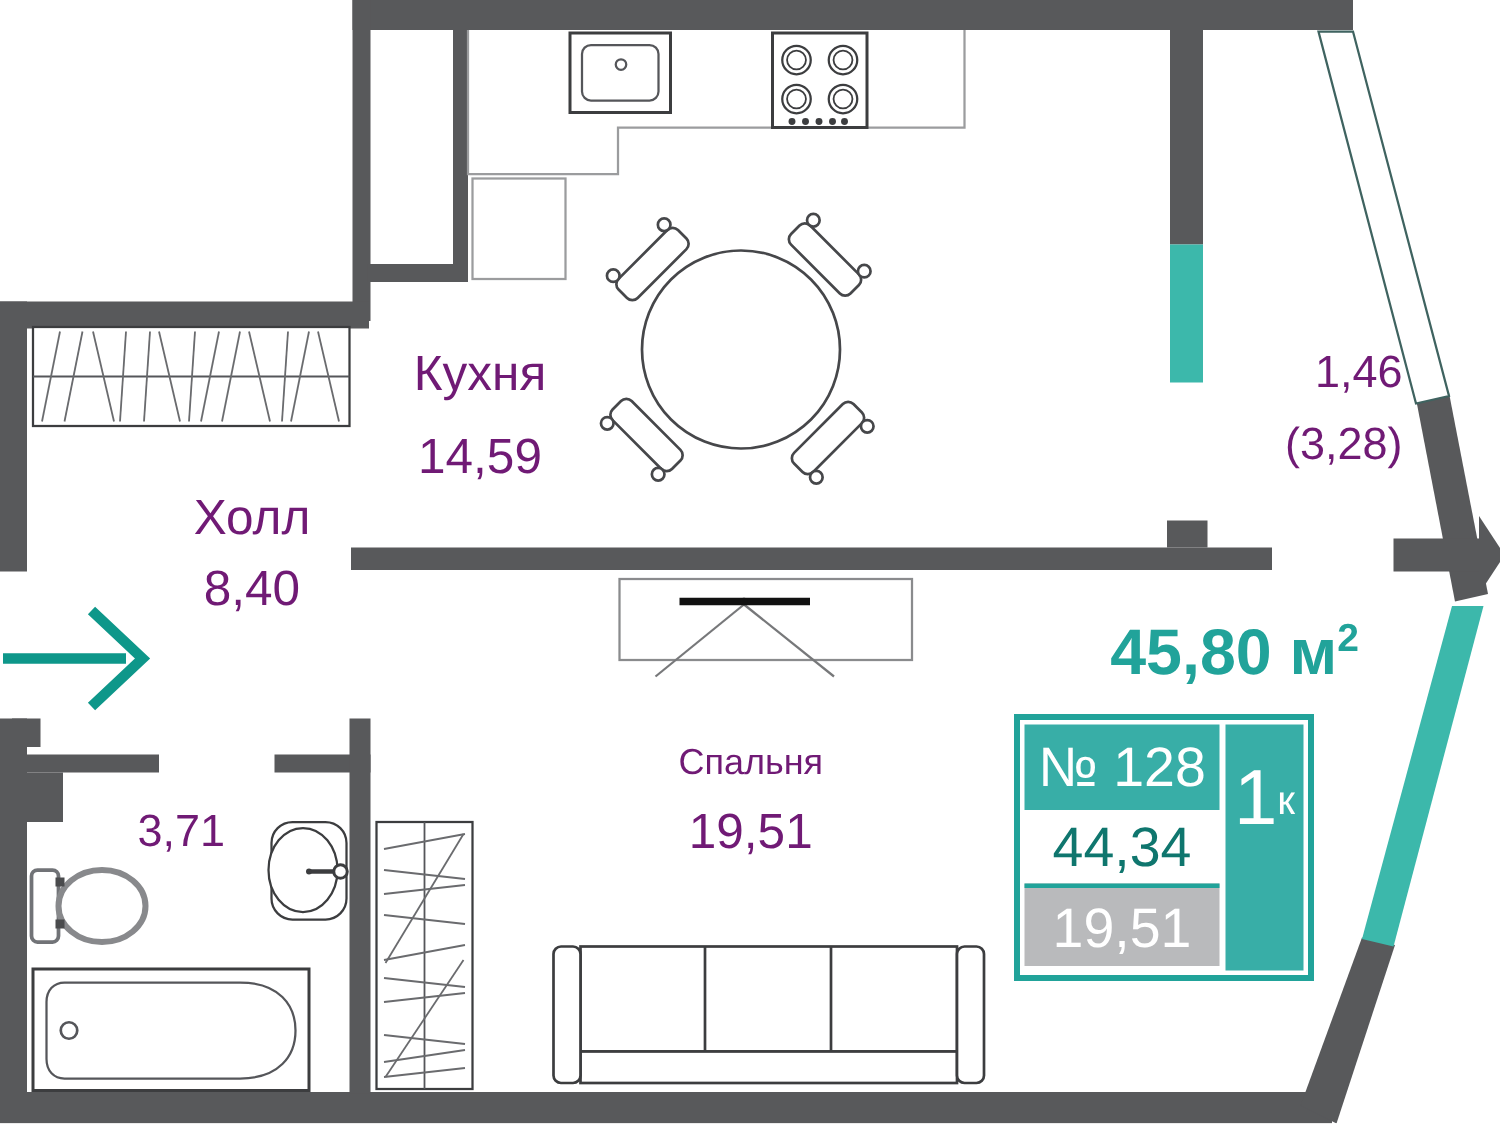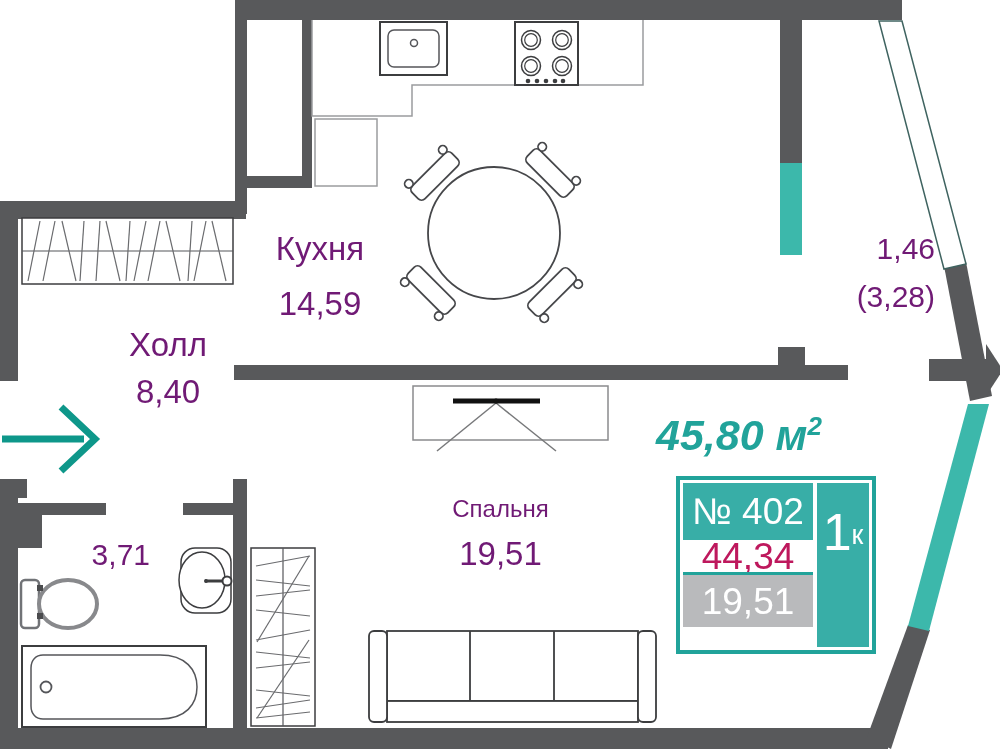--- a/index.html
+++ b/index.html
@@ -7,35 +7,35 @@
     position:relative; width:1000px; height:749px; background:#ffffff;
     font-family:"Liberation Sans", sans-serif; overflow:hidden;
   }
   #plan svg { position:absolute; left:0; top:0; }
   .lbl {
     position:absolute; text-align:center; color:#701a75;
     font-size:33px; line-height:1; white-space:nowrap;
   }
   .lbl.small { font-size:30px;text-align:right; }
   .title {
-    position:absolute; left:656px; top:414px; width:250px; text-align:left;
-    color:#21a39a; font-size:43px; line-height:1; font-weight:bold; white-space:nowrap;font-style:italic;
+    position:absolute; left:656px; top:414px; width:250px; text-align:right;
+    color:#21a39a; font-size:43px; line-height:1; font-weight:bold; white-space:nowrap;
   }
   .title sup { font-size:26px; vertical-align:super; line-height:0; }
   .card {
     position:absolute; left:676px; top:476px; width:200px; height:178px;
     box-sizing:border-box; border:4px solid #21a39a; background:#fff; display:flex;
   }
   .card-left {
     width:133px; box-sizing:border-box; padding:3px 0 3px 3px;
     display:flex; flex-direction:column;
   }
   .crow { display:flex; align-items:center; justify-content:center; font-size:37px; line-height:1; }
   .crow.num   { height:57px; background:#38aea7; color:#fff; }
-  .crow.total { height:32px; color:#be185d; }
+  .crow.total { height:49px; color:#0f766e; }
   .crow.living{ height:55px; background:#b9babc; color:#fff; box-sizing:border-box; border-top:3px solid #21a39a; }
   .card-right {
     flex:1; margin:3px 3px 3px 4px; background:#38aea7; color:#fff;
     text-align:center; padding-top:23px;
   }
   .card-right .big { font-size:52px; line-height:1; }
   .card-right sup { font-size:27px; vertical-align:super; line-height:0; }
 </style>
 </head>
 <body>
@@ -216,20 +216,20 @@
   <div class="lbl" style="left:418px; top:497px; width:165px; font-size:24px;">Спальня</div>
   <div class="lbl" style="left:418px; top:537px; width:165px;">19,51</div>
 
   <div class="lbl small" style="left:810px; top:234px; width:125px;">1,46</div>
   <div class="lbl small" style="left:810px; top:282px; width:125px;">(3,28)</div>
 
   <div class="title"><span>45,80</span><span> м</span><sup>2</sup></div>
 
   <div class="card">
     <div class="card-left">
-      <div class="crow num">№ 402</div>
+      <div class="crow num">№ 128</div>
       <div class="crow total">44,34</div>
       <div class="crow living">19,51</div>
     </div>
     <div class="card-right"><span class="big">1</span><sup>к</sup></div>
   </div>
 
 </div>
 
 </body></html>

